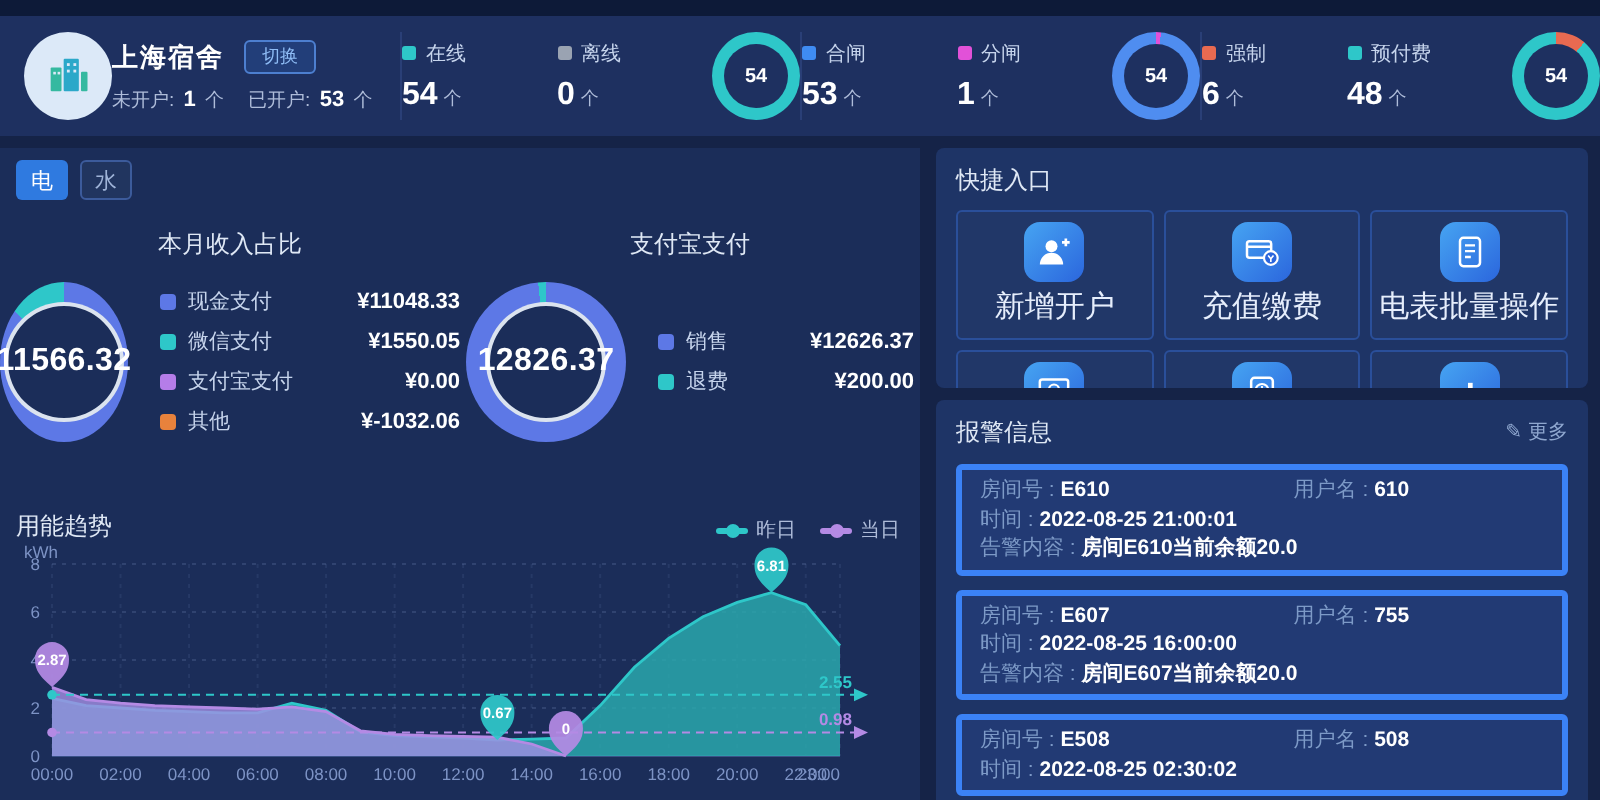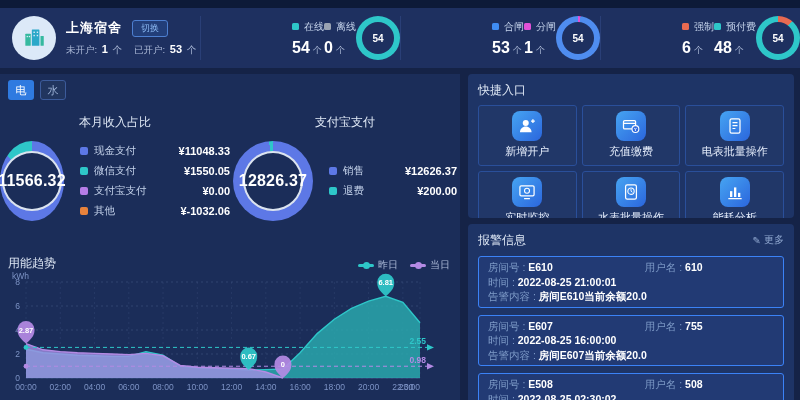--- a/index.html
+++ b/index.html
@@ -1,27 +1,27 @@
 <!DOCTYPE html>
 <html><head>
 <meta charset="utf-8">
 <style>
   html,body{margin:0;padding:0}
   body{width:800px;height:400px;overflow:hidden;background:#152347;
        font-family:"Liberation Sans","DejaVu Sans",sans-serif;color:#fff;font-size:12px}
   .top-strip{height:8px;background:#0d1a38}
   header{height:60px;background:#1e3060;display:flex;align-items:stretch}
-  .org{width:200px;display:flex;align-items:center;gap:10px;padding-left:12px;box-sizing:border-box}
+  .org{width:200px;display:flex;align-items:center;padding-left:12px;box-sizing:border-box}
   .avatar{width:44px;height:44px;border-radius:50%;background:#dce9f8;display:flex;align-items:center;justify-content:center;flex:0 0 auto}
   .org-name-row{display:flex;align-items:center;gap:10px}
   .org-name{font-size:13px;font-weight:bold;letter-spacing:1px}
   .switch-btn{font-size:9px;color:#8ebcf5;border:1px solid #4d7fd0;border-radius:3px;padding:1px 8px;background:rgba(47,104,197,.25);cursor:pointer}
   .org-stats{font-size:9.5px;color:#aebcd9;margin-top:6px;display:flex;gap:12px}
   .org-stats b{color:#fff;font-size:11px;margin:0 2px}
-  .hgroup{flex:1;display:flex;align-items:center;justify-content:flex-end;border-left:1px solid #2a3f77;margin:8px 0}
+  .hgroup{flex:1;display:flex;align-items:center;justify-content:space-between;border-left:1px solid #2a3f77;margin:8px 0}
   .hstat .lab{font-size:10px;color:#c6d4ec;display:flex;align-items:center;gap:5px}
   .hstat .sq{width:7px;height:7px;border-radius:1.5px;display:inline-block}
   .hstat .val{font-size:16px;font-weight:bold;margin-top:5px}
   .hstat .unit{font-size:9px;font-weight:normal;color:#aebcd9;margin-left:3px}
   .donut{border-radius:50%;display:flex;align-items:center;justify-content:center}
   .hole{border-radius:50%;background:#1e3060;display:flex;align-items:center;justify-content:center;font-weight:bold}
   .main{display:flex;gap:8px;padding:6px 6px 0 0}
   .left-panel{width:460px;height:326px;background:#1b2d59;overflow:hidden}
   .tabs{display:flex;gap:6px;margin:6px 0 0 8px;height:20px}
   .tab{min-width:26px;height:20px;border-radius:3px;font-size:11px;display:flex;align-items:center;justify-content:center;cursor:pointer;box-sizing:border-box}
@@ -39,29 +39,29 @@
   .lrow .lval{margin-left:auto;font-weight:bold;color:#fff;font-size:11px}
   .trend-head{display:flex;justify-content:space-between;align-items:flex-end;margin:2px 10px 0 8px;height:20px}
   .trend-title{font-size:12px;color:#dfe8f5}
   .tlegend{display:flex;gap:12px;font-size:10px;color:#aebcd9}
   .tlegend .item{display:flex;align-items:center;gap:4px}
   .lmark{width:16px;height:3px;border-radius:2px;position:relative}
   .lmark:after{content:"";position:absolute;left:5px;top:-2px;width:7px;height:7px;border-radius:50%;background:inherit}
   .right-col{flex:1;display:flex;flex-direction:column;gap:6px}
   .panel{background:#1e3466;border-radius:4px;box-sizing:border-box;padding:8px 10px;position:relative;overflow:hidden}
   .panel-title{font-size:12px;color:#dfe8f5}
-  #quick-panel{height:144px}
+  #quick-panel{height:120px}
   #alarm-panel{flex:1}
   .qgrid{display:grid;grid-template-columns:repeat(3,1fr);gap:5px;margin-top:6px}
   .qcard{border:1px solid #2a4f9a;border-radius:3px;text-align:center;padding:5px 0 6px;cursor:pointer;background:rgba(255,255,255,.015)}
   .qicon{width:30px;height:30px;border-radius:8px;background:linear-gradient(135deg,#46a4f2,#2b66dd);display:inline-flex;align-items:center;justify-content:center}
   .qicon svg{width:20px;height:20px}
-  .qlab{font-size:11px;color:#e6eefc;margin-top:3px}
+  .qlab{font-size:15px;color:#e6eefc;margin-top:3px}
   .more{position:absolute;right:10px;top:9px;font-size:10px;color:#8fa7cf;cursor:pointer;display:flex;align-items:center;gap:3px}
-  .acard{background:#223a74;border:1px solid #3b82f6;border-radius:3px;margin-top:7px;padding:3px 9px;font-size:10.5px;line-height:14.5px;cursor:pointer}
+  .acard{background:#223a74;border:3px solid #3b82f6;border-radius:3px;margin-top:7px;padding:3px 9px;font-size:10.5px;line-height:14.5px;cursor:pointer}
   .acard .lab{color:#7d9ac7}
   .acard b{color:#fff}
   .arow1{display:flex}
   .arow1 .cell2{margin-left:92px}
   svg text.ax{fill:#7d93c5;font-size:8.5px}
   svg text.pin{fill:#fff;font-size:7.5px;font-weight:bold}
   svg text.axv{font-size:8.5px;font-weight:bold}
 </style>
 </head>
 <body>

